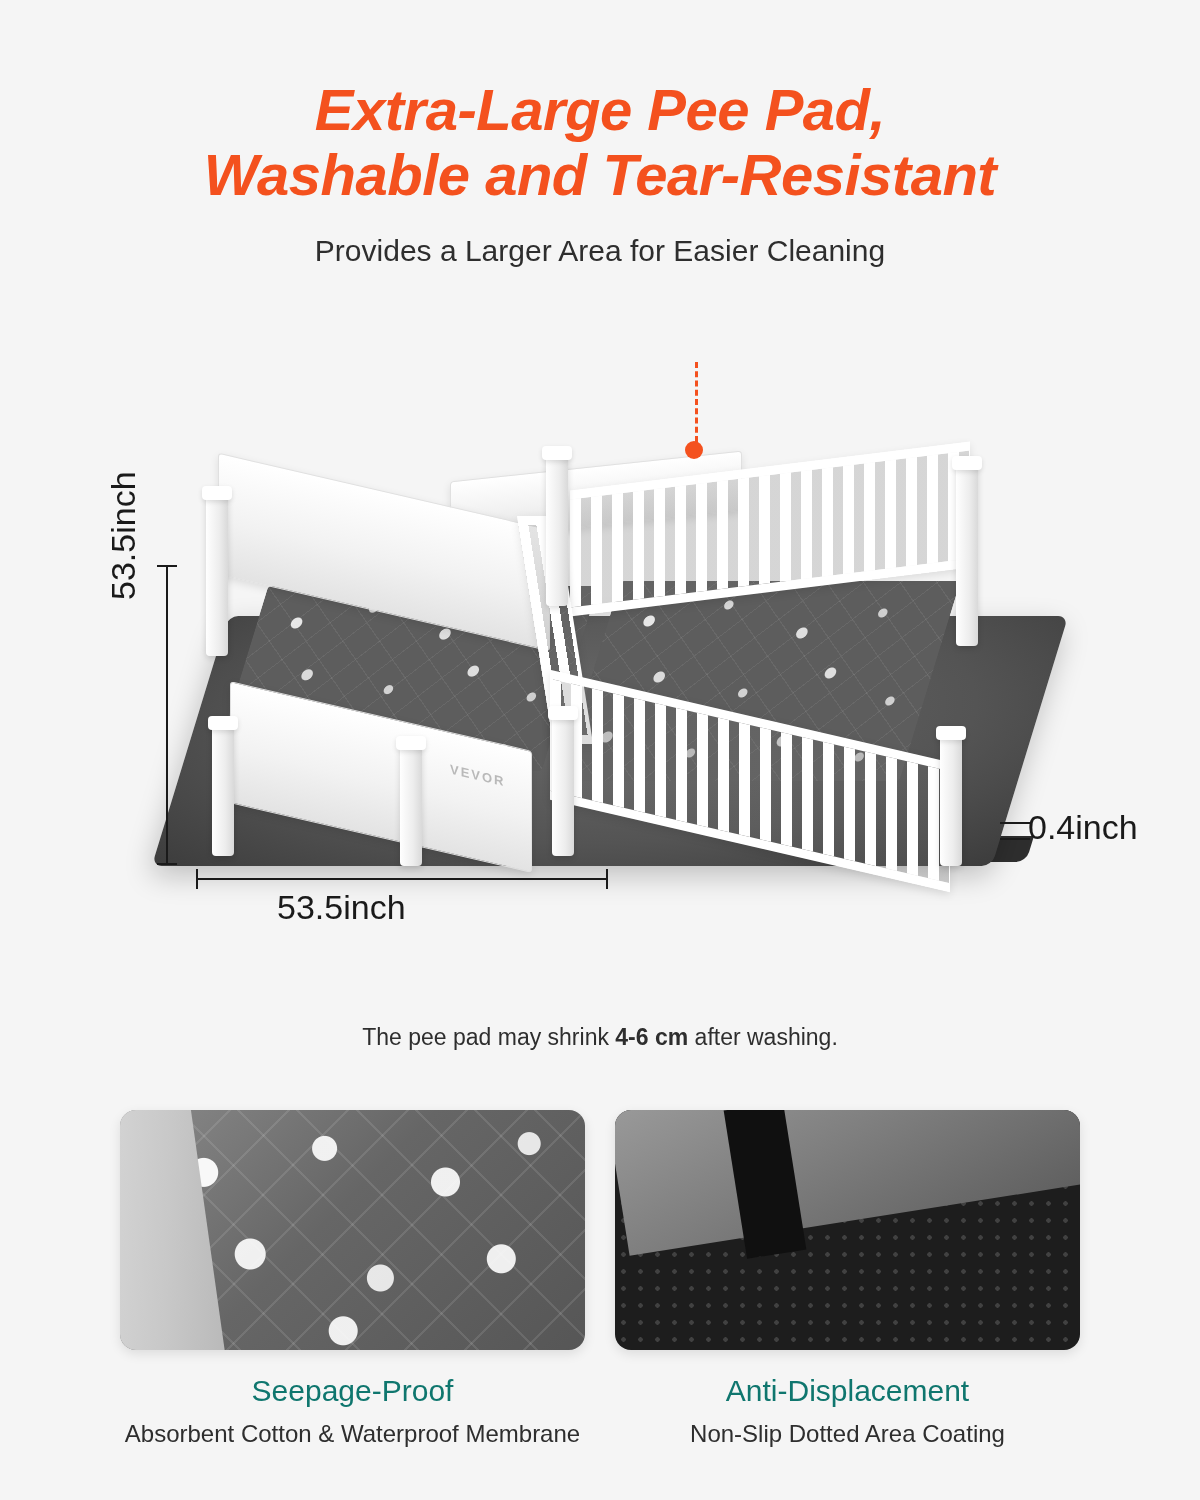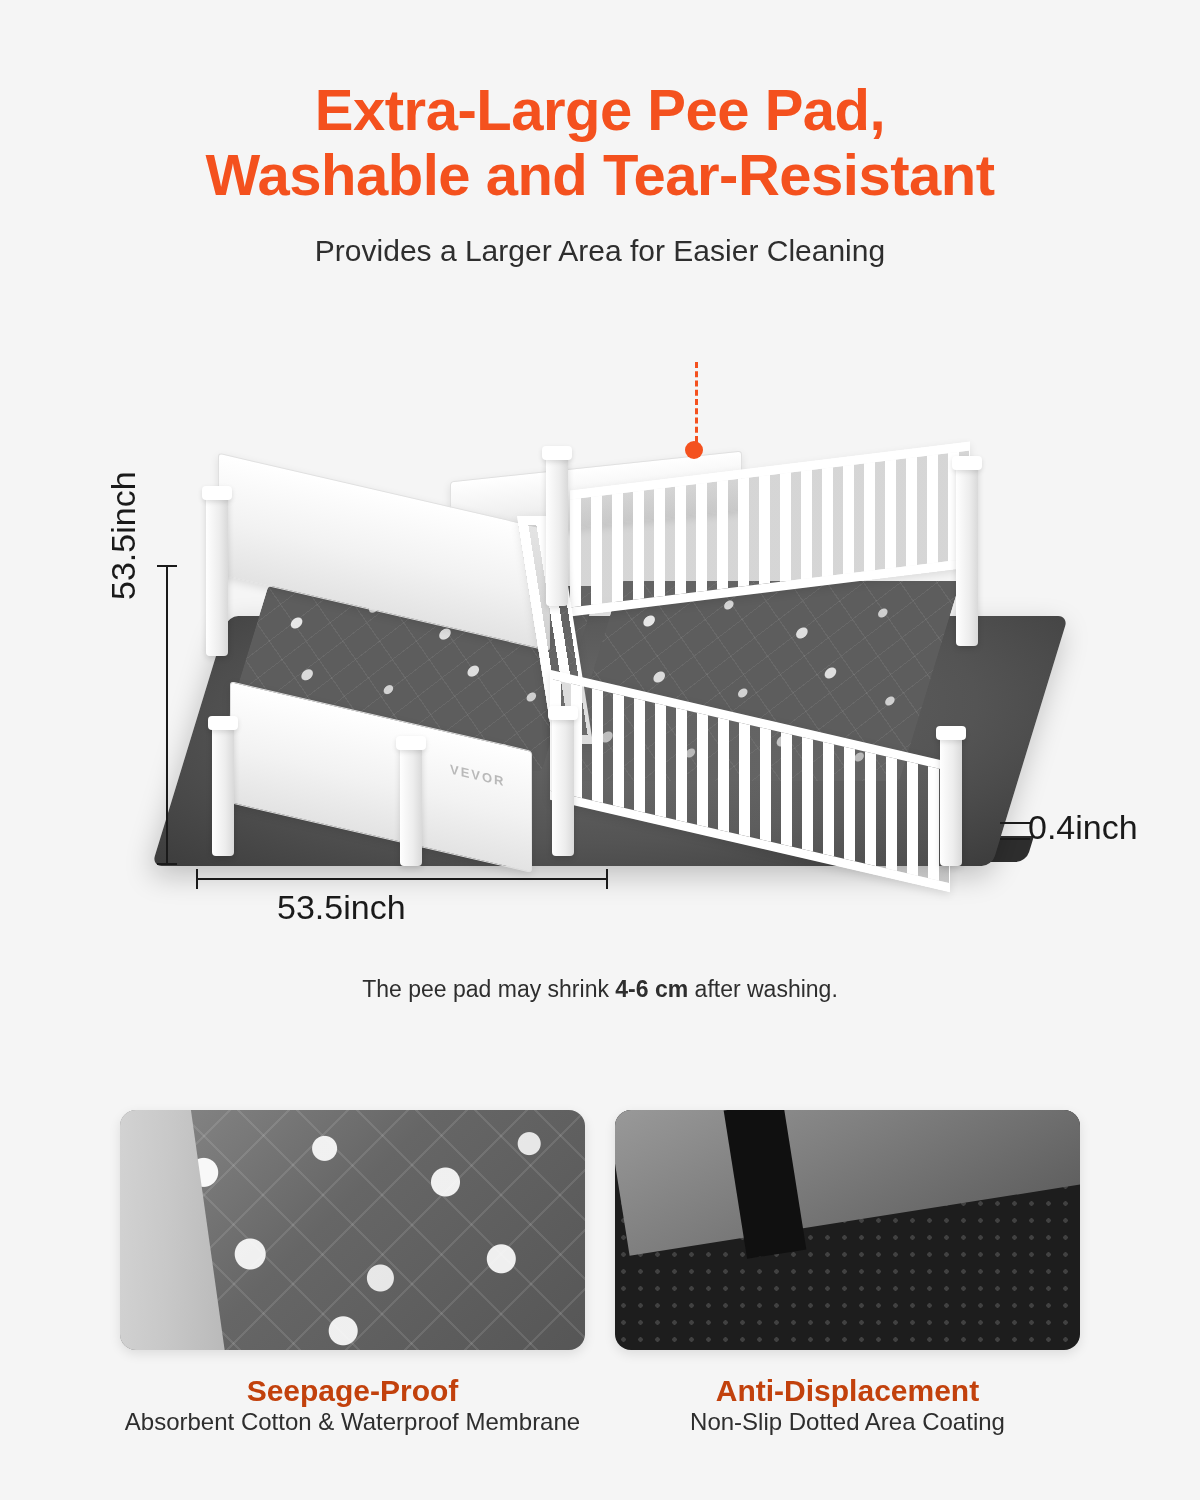--- a/index.html
+++ b/index.html
@@ -27,20 +27,21 @@
     padding-top: 78px;
     text-align: center;
   }
   .headline {
     color: #f4511e;
     font-size: 58px;
     font-weight: bold;
     line-height: 1.12;
     letter-spacing: -0.5px;
     margin: 0;
+    font-style: italic;
   }
   .headline .line2 {
     display: block;
   }
   .subhead {
     margin-top: 26px;
     font-size: 30px;
     color: #2e2e2e;
     font-weight: 400;
   }
@@ -322,21 +323,21 @@
     height: 2px;
     background: #1a1a1a;
   }
   .dim-thick-arrow:before { top: 0; }
   .dim-thick-arrow:after { top: 16px; }
 
   
   .note {
     position: absolute;
     left: 0;
-    top: 972px;
+    top: 1020px;
     width: 1200px;
     text-align: center;
     font-size: 23px;
     color: #2e2e2e;
     line-height: 1.55;
   }
   .note b { font-weight: bold; }
 
   
   .features {
@@ -408,24 +409,25 @@
     left: 120px;
     top: -5px;
     width: 60px;
     height: 150px;
     background: #101010;
     transform: rotate(-9deg);
   }
   .feature-title {
     margin-top: 24px;
     font-size: 30px;
-    font-weight: bold;
-    color: #c2410c;
+    font-weight: normal;
+    color: #0f766e;
   }
   .feature-sub {
+    margin-top: 12px;
     font-size: 24px;
     color: #2e2e2e;
   }
 </style>
 </head>
 <body>
 
 <div class="page">
 
   <div class="header">

